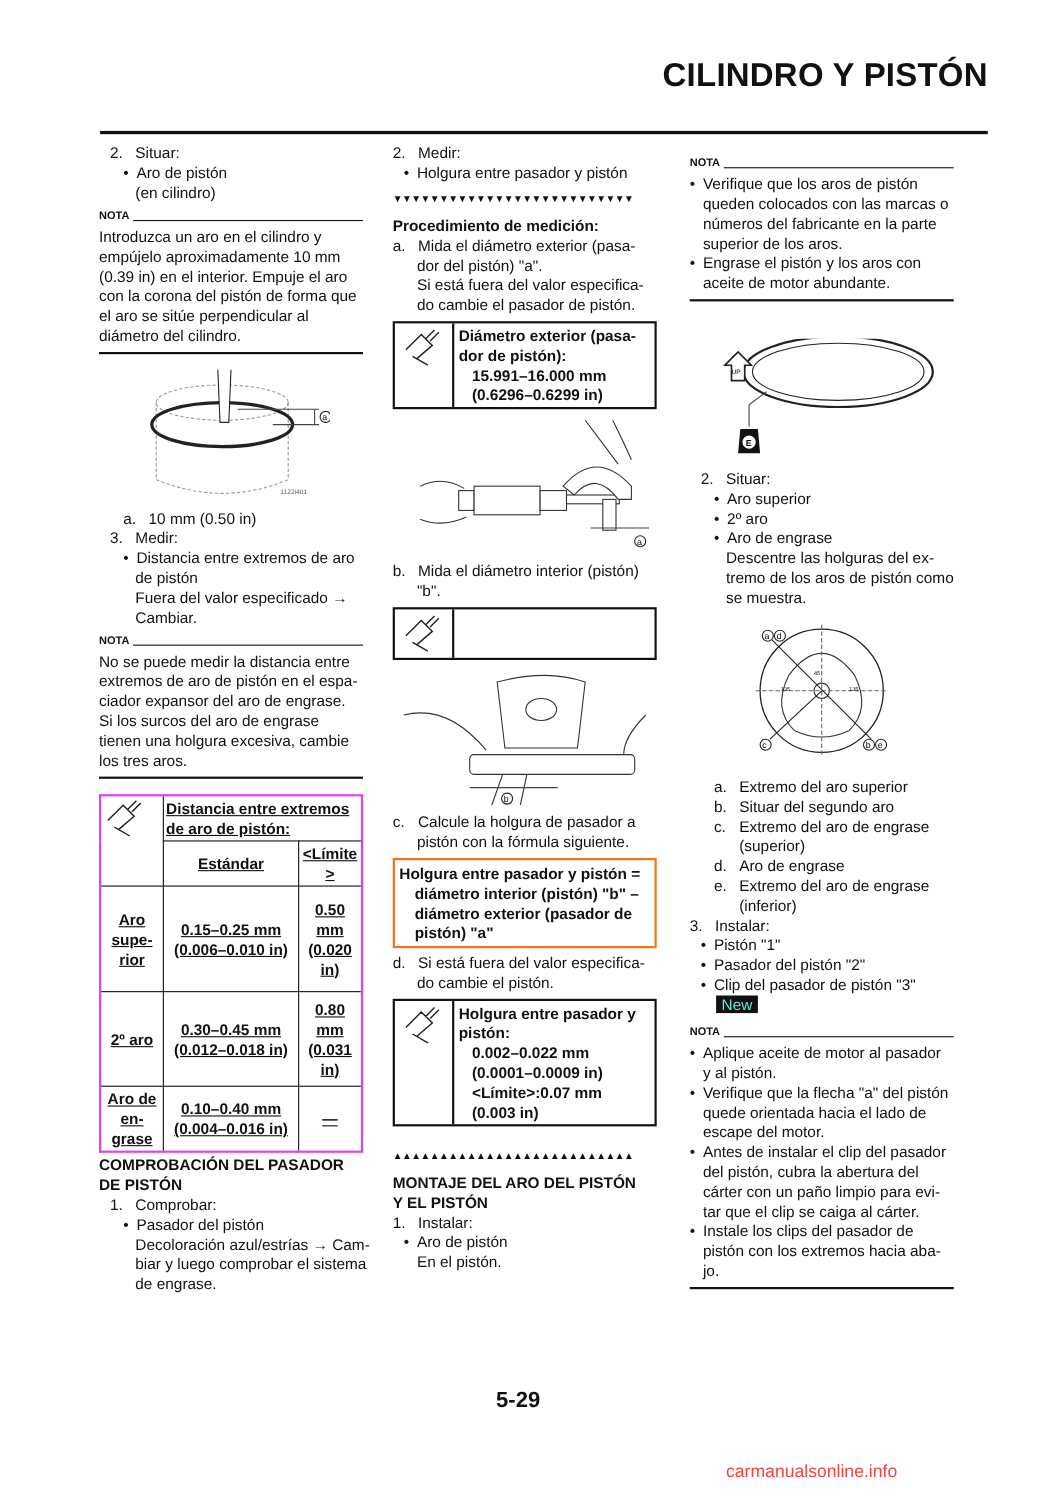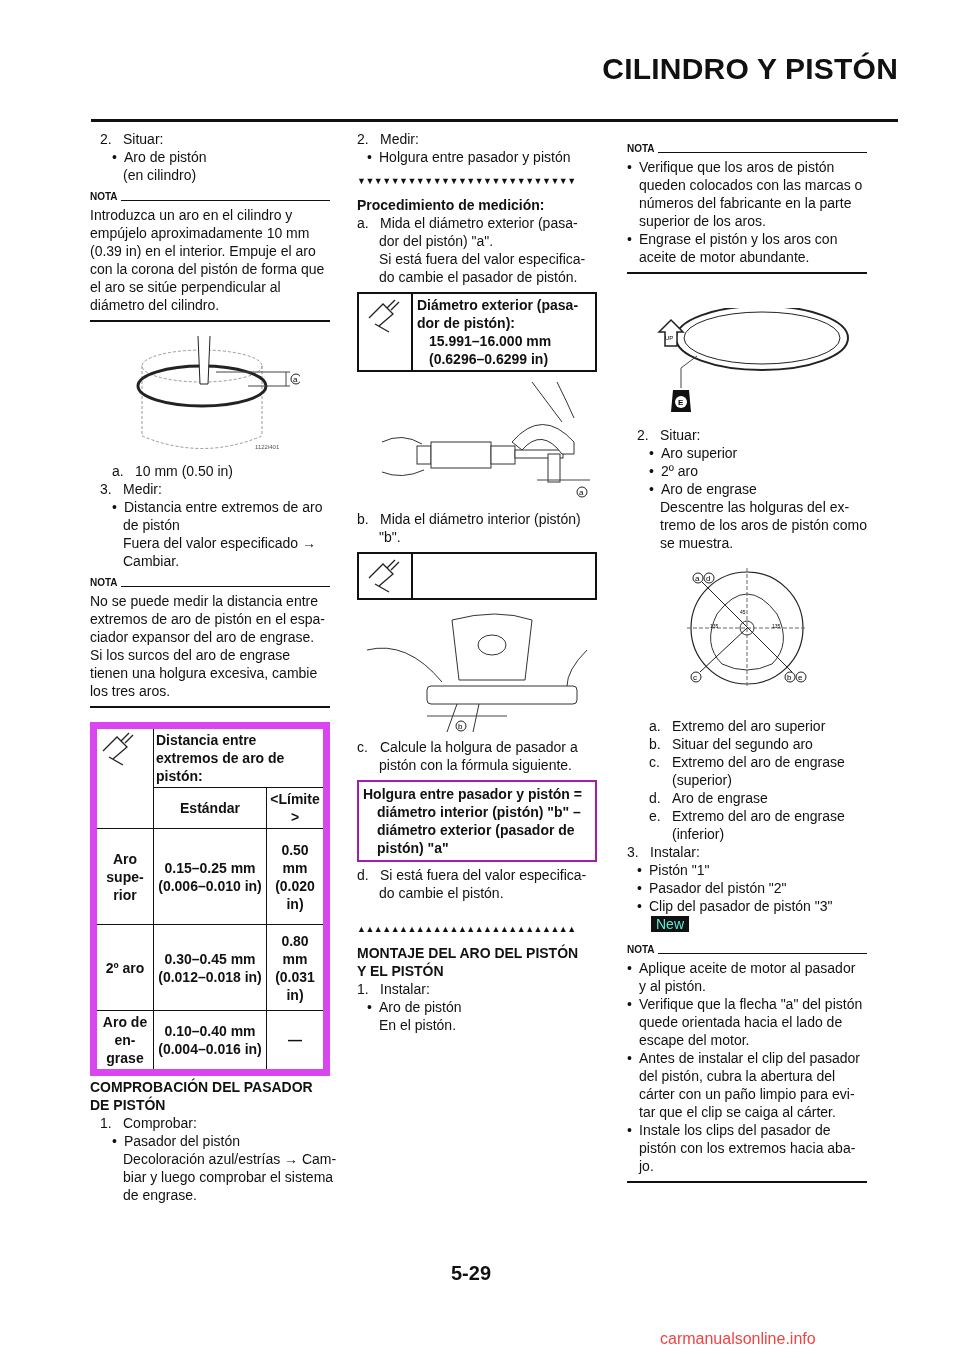--- a/index.html
+++ b/index.html
@@ -14,22 +14,22 @@
   .bul { display:inline-block; width:12px; }
   .nota { font-size:10px; font-weight:bold; display:flex; align-items:center; margin-top:4px; }
   .nota::after { content:""; flex:1; border-bottom:1.5px solid #111; margin-left:3px; height:0; margin-top:6px; }
   .rule { border-bottom:2px solid #111; margin:6px 0 0 0; }
   .bold { font-weight:bold; }
   .spec { border:2px solid #111; display:flex; margin-top:6px; }
   .spec .ico { width:54px; border-right:2px solid #111; flex:none; padding:4px 0 0 6px; box-sizing:border-box; }
   .spec .txt { padding:2px 4px; font-weight:bold; }
   table.gap { border-collapse:collapse; width:240px; margin-top:10px; font-size:14px; font-weight:bold; line-height:18px; }
   table.gap td { border:1px solid #111; text-align:center; vertical-align:middle; padding:2px; }
-  table.gap { border:7px solid #d946ef; }
-  .formula { border:2px solid #a21caf; padding:3px 4px; font-weight:bold; margin-top:6px; }
+  table.gap { border:2px solid #d946ef;text-decoration:underline; }
+  .formula { border:2px solid #f97316; padding:3px 4px; font-weight:bold; margin-top:6px; }
   .tri { font-size:9px; letter-spacing:-0.5px; white-space:nowrap; overflow:hidden; margin:6px 0; }
   .newbadge { background:#111; color:#5eead4; display:inline-block; padding:0 5px; font-size:14px; line-height:16px; margin-left:24px; }
   .figure { display:flex; justify-content:center; margin:8px 0; }
   .pagenum { position:absolute; left:451px; top:1262px; font-size:20px; font-weight:bold; }
   .watermark { position:absolute; left:660px; top:1330px; font-size:16px; color:#ef4444; }
 </style>
 </head>
 <body>
 
 <div class="title">CILINDRO Y PISTÓN</div>
@@ -194,20 +194,33 @@
   <div class="formula">
     <div>Holgura entre pasador y pistón =</div>
     <div style="padding-left:14px">diámetro interior (pistón) "b" –</div>
     <div style="padding-left:14px">diámetro exterior (pasador de</div>
     <div style="padding-left:14px">pistón) "a"</div>
   </div>
 
   <div class="line" style="margin-top:4px;"><span class="lbl">d.</span><span>Si está fuera del valor especifica-</span></div>
   <div class="line ind2">do cambie el  pistón.</div>
 
+  <div class="spec">
+    <div class="ico"><svg width="40" height="36" viewBox="0 0 40 36">
+          <path d="M4 20 L18 6 L28 16 L14 28 M10 26 L24 34 M22 10 L30 2 M26 12 L34 4" fill="none" stroke="#222" stroke-width="1.3"></path>
+        </svg></div>
+    <div class="txt">
+      <div>Holgura entre pasador y</div>
+        <div>pistón:</div>
+      <div style="padding-left:12px">0.002–0.022 mm</div>
+      <div style="padding-left:12px">(0.0001–0.0009 in)</div>
+      <div style="padding-left:12px">&lt;Límite&gt;:0.07 mm</div>
+      <div style="padding-left:12px">(0.003 in)</div>
+    </div>
+  </div>
 
   <div class="tri" style="margin-top:18px;">▲▲▲▲▲▲▲▲▲▲▲▲▲▲▲▲▲▲▲▲▲▲▲▲▲▲</div>
   <div class="bold line">MONTAJE DEL ARO DEL PISTÓN</div>
   <div class="bold line">Y EL PISTÓN</div>
   <div class="line"><span class="lbl">1.</span><span>Instalar:</span></div>
   <div class="line ind1"><span class="bul">•</span><span>Aro de pistón</span></div>
   <div class="line ind2">En el pistón.</div>
 </div>
 
 <div class="col col3">
@@ -261,21 +274,21 @@
       <circle cx="108" cy="113" r="5" fill="none" stroke="#222"></circle>
         <text x="105" y="116" font-size="8" font-family="Liberation Sans, sans-serif">b</text>
       <circle cx="119" cy="113" r="5" fill="none" stroke="#222"></circle>
         <text x="116" y="116" font-size="8" font-family="Liberation Sans, sans-serif">e</text>
       <text x="28" y="64" font-size="5" font-family="Liberation Sans, sans-serif">135</text>
       <text x="90" y="64" font-size="5" font-family="Liberation Sans, sans-serif">135</text>
       <text x="58" y="50" font-size="5" font-family="Liberation Sans, sans-serif">45</text>
     </svg>
   </div>
 
-  <div style="margin-top:25px;">
+  <div style="margin-top:14px;">
     <div class="line ind2"><span class="lbl">a.</span><span>Extremo del aro superior</span></div>
     <div class="line ind2"><span class="lbl">b.</span><span>Situar del segundo aro</span></div>
     <div class="line ind2"><span class="lbl">c.</span><span>Extremo del aro de engrase</span></div>
     <div class="line" style="padding-left:45px">(superior)</div>
     <div class="line ind2"><span class="lbl">d.</span><span>Aro de engrase</span></div>
     <div class="line ind2"><span class="lbl">e.</span><span>Extremo del aro de engrase</span></div>
     <div class="line" style="padding-left:45px">(inferior)</div>
   </div>
 
   <div class="line"><span class="lbl">3.</span><span>Instalar:</span></div>

